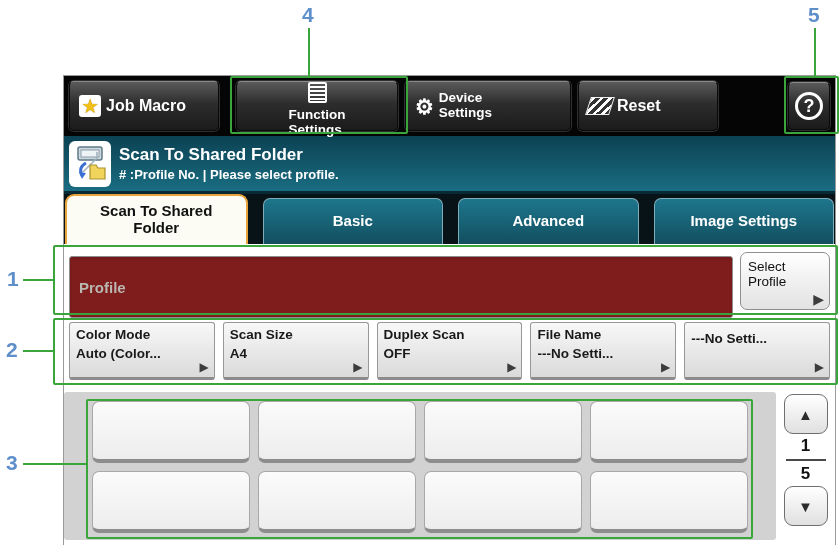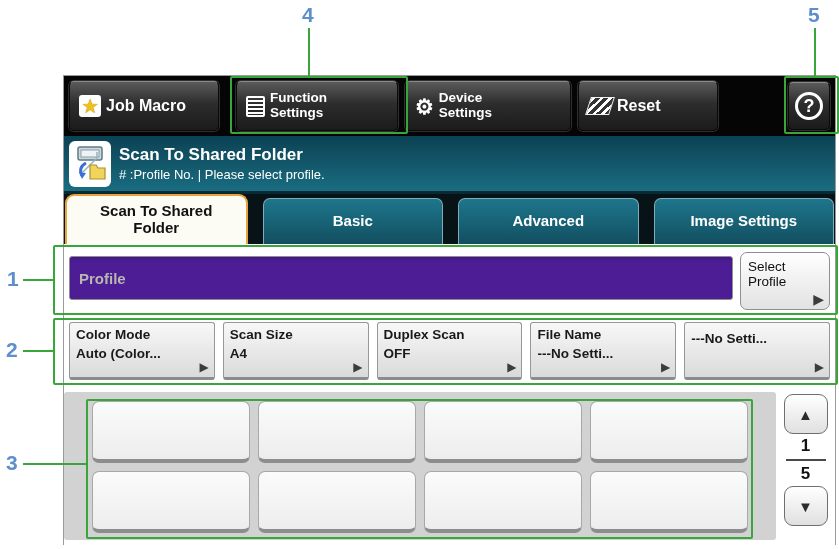--- a/index.html
+++ b/index.html
@@ -24,21 +24,21 @@
     background:linear-gradient(#5a5a5a,#2d2d2d 45%,#1b1b1b);
     border:1px solid #0a0a0a;border-top:1px solid #8a8a8a;
     box-shadow:0 0 0 1px #2f2f2f;
     color:#ffffff;font-weight:bold;
     display:flex;align-items:center;gap:5px;padding:0 9px;
     cursor:pointer;
   }
   .tbtn .lbl1{font-size:16px;}
   .tbtn .lbl2{font-size:13.5px;line-height:1.08;white-space:pre-line;}
   .w-job{width:150px;}
-  .w-fn{width:162px;margin-left:17px;}
+  .w-fn{width:162px;margin-left:17px;flex-direction:column;}
   .w-dev{width:166px;margin-left:7px;}
   .w-rst{width:140px;margin-left:7px;}
   .helpbtn{
     margin-left:auto;width:42px;height:48px;justify-content:center;padding:0;
   }
   
   .icon-star{
     width:22px;height:22px;background:#ffffff;border-radius:3px;
     display:flex;align-items:center;justify-content:center;flex:0 0 auto;
   }
@@ -62,21 +62,21 @@
     height:58px;box-sizing:border-box;
     background:linear-gradient(#0b4254,#14596c 55%,#196d82);
     border-bottom:3px solid #082a34;
     display:flex;align-items:center;gap:8px;padding:0 5px;
   }
   .scan-icon{
     width:42px;height:46px;background:#ffffff;border-radius:6px;
     display:flex;align-items:center;justify-content:center;flex:0 0 auto;
   }
   .htxt .title{color:#ffffff;font-weight:bold;font-size:17px;}
-  .htxt .subtitle{color:#ffffff;font-weight:normal;font-size:13px;margin-top:2px;}
+  .htxt .subtitle{color:#ffffff;font-weight:bold;font-size:13px;margin-top:2px;}
   
   .tabs{
     height:50px;background:#081318;display:flex;gap:15px;padding:0 1px;box-sizing:border-box;
   }
   .tab{
     flex:1;display:flex;align-items:center;justify-content:center;text-align:center;
     font-weight:bold;font-size:15px;line-height:1.12;white-space:pre-line;
     box-sizing:border-box;cursor:pointer;
   }
   .tab.active{
@@ -85,22 +85,22 @@
   }
   .tab.inactive{
     margin-top:4px;color:#ffffff;
     background:linear-gradient(#1e768c,#124f60);
     border:1px solid #7fadb9;border-bottom:none;border-radius:7px 7px 0 0;
   }
   
   .content{background:#ffffff;height:302px;box-sizing:border-box;}
   .profile-row{display:flex;gap:7px;padding:8px 5px 0 5px;height:58px;box-sizing:content-box;align-items:stretch;}
   .profile-field{
-    flex:1;margin-top:4px;height:44px;box-sizing:border-box;
-    background:#4c1d95;border:1px solid #8f8f8f;border-radius:3px;
+    flex:1;margin-top:4px;height:62px;box-sizing:border-box;
+    background:#7f1d1d;border:1px solid #8f8f8f;border-radius:3px;
     box-shadow:inset 0 2px 3px rgba(0,0,0,0.14);
     display:flex;align-items:center;padding:16px 9px;
     color:#b9b7b0;font-weight:bold;font-size:15px;cursor:pointer;
   }
   .select-profile{
     width:90px;box-sizing:border-box;position:relative;
     background:linear-gradient(#ffffff,#e2e2e2);
     border:1px solid #8f8f8f;border-radius:7px;
     font-weight:normal;font-size:13.5px;color:#111111;
     padding:6px 4px 0 7px;cursor:pointer;

